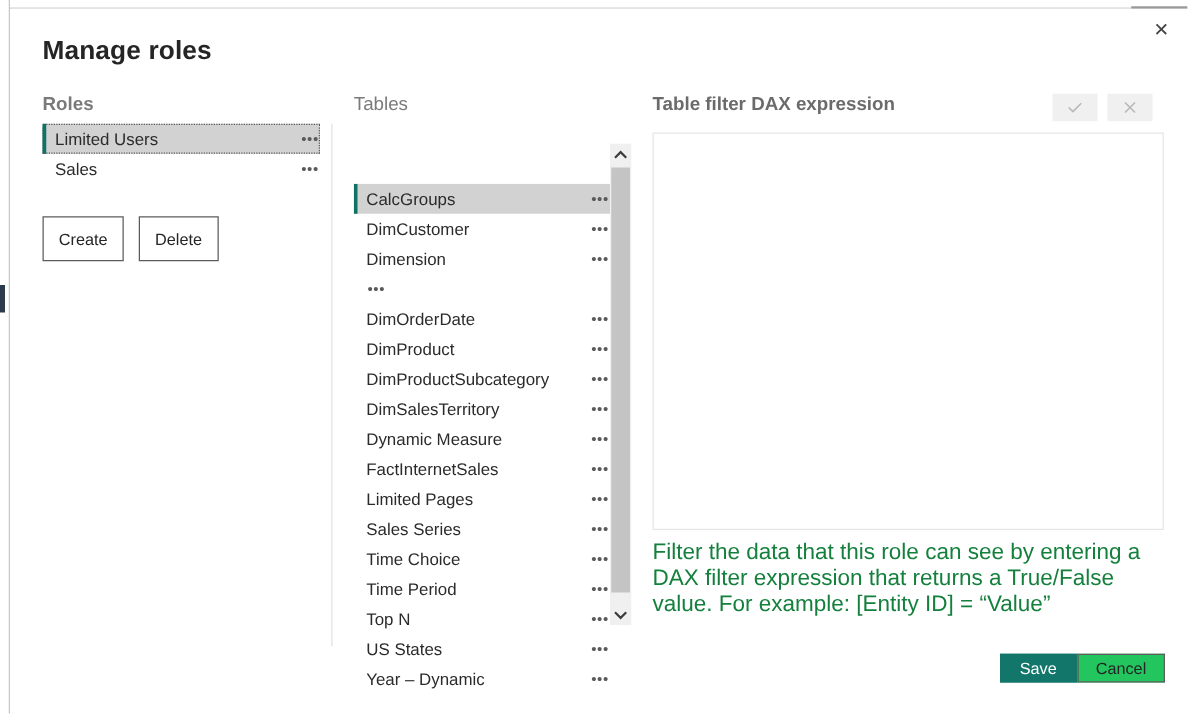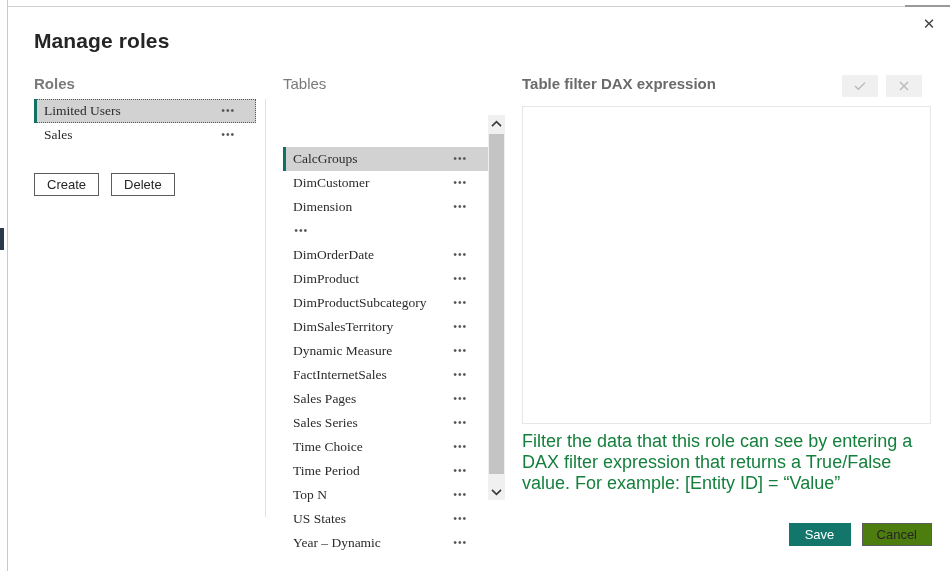--- a/index.html
+++ b/index.html
@@ -108,26 +108,25 @@
     overflow: hidden;
     margin-top: 48px;
   }
 
   .list-row {
     position: relative;
     height: 24px;
     display: flex;
     align-items: center;
     padding-left: 10px;
-    padding-right: 20px;
+    padding-right: 0;
     font-size: 13.5px;
     color: #2b2b2b;
     cursor: pointer;
     box-sizing: border-box;
-    font-family: Liberation Serif, serif;
   }
   .list-row.selected {
     background: #d2d2d2;
   }
   .roles-list .list-row.selected {
     outline: 1px dotted #5a5a5a;
     outline-offset: -1px;
   }
   .list-row.selected::before {
     content: "";
@@ -155,21 +154,21 @@
 
   
   .roles-buttons {
     position: absolute;
     left: 25px; top: 166px;
     display: flex;
     gap: 12px;
   }
   .btn-outline {
     min-width: 60px;
-    height: 23px;
+    height: 36px;
     padding: 0 12px;
     background: #ffffff;
     border: 1px solid #5c5c5c;
     color: #252525;
     font-size: 13px;
     font-family: "Liberation Sans", sans-serif;
     cursor: pointer;
     line-height: 21px;
     text-align: center;
   }
@@ -245,42 +244,41 @@
     color: #15803d;
   }
 
   
   .footer {
     position: absolute;
     left: 0; bottom: 25px;
     width: 941px;
     display: flex;
     justify-content: flex-end;
-    gap: 11px;
     padding-right: 18px;
     box-sizing: border-box;
   }
   .btn-primary {
     min-width: 62px;
     height: 23px;
     padding: 0 14px;
     background: #12776a;
     border: 1px solid #12776a;
     color: #ffffff;
     font-size: 13px;
     font-family: "Liberation Sans", sans-serif;
     cursor: pointer;
     line-height: 21px;
     text-align: center;
   }
   .btn-secondary {
     min-width: 62px;
     height: 23px;
     padding: 0 14px;
-    background: #4d7c0f;
+    background: #22c55e;
     border: 1px solid #5c5c5c;
     color: #252525;
     font-size: 13px;
     font-family: "Liberation Sans", sans-serif;
     cursor: pointer;
     line-height: 21px;
     text-align: center;
   }
 </style>
 </head>
@@ -354,21 +352,21 @@
       </div>
       <div class="list-row">
         <span class="row-label">Dynamic Measure</span>
         <span class="row-ellipsis">•••</span>
       </div>
       <div class="list-row">
         <span class="row-label">FactInternetSales</span>
         <span class="row-ellipsis">•••</span>
       </div>
       <div class="list-row">
-        <span class="row-label">Sales Pages</span>
+        <span class="row-label">Limited Pages</span>
         <span class="row-ellipsis">•••</span>
       </div>
       <div class="list-row">
         <span class="row-label">Sales Series</span>
         <span class="row-ellipsis">•••</span>
       </div>
       <div class="list-row">
         <span class="row-label">Time Choice</span>
         <span class="row-ellipsis">•••</span>
       </div>

